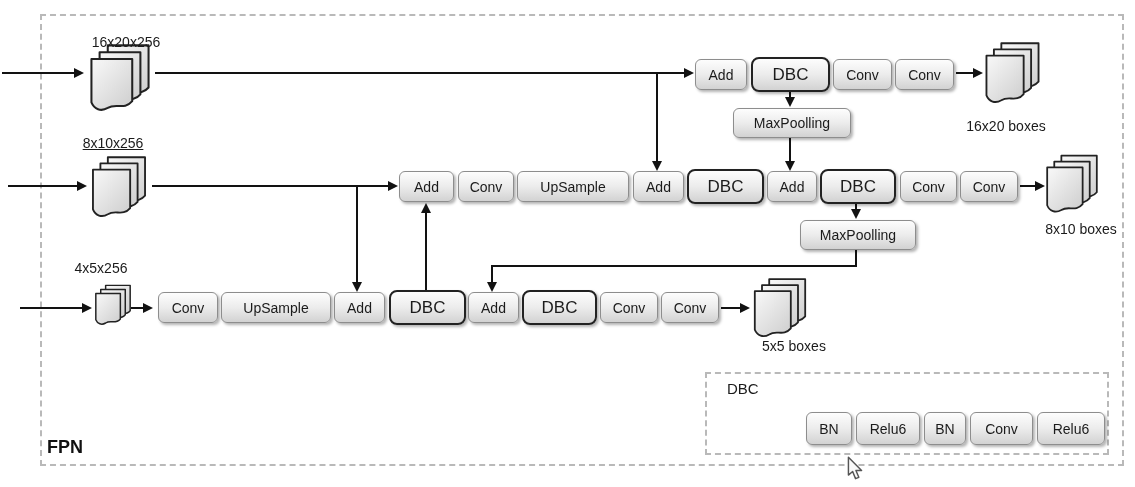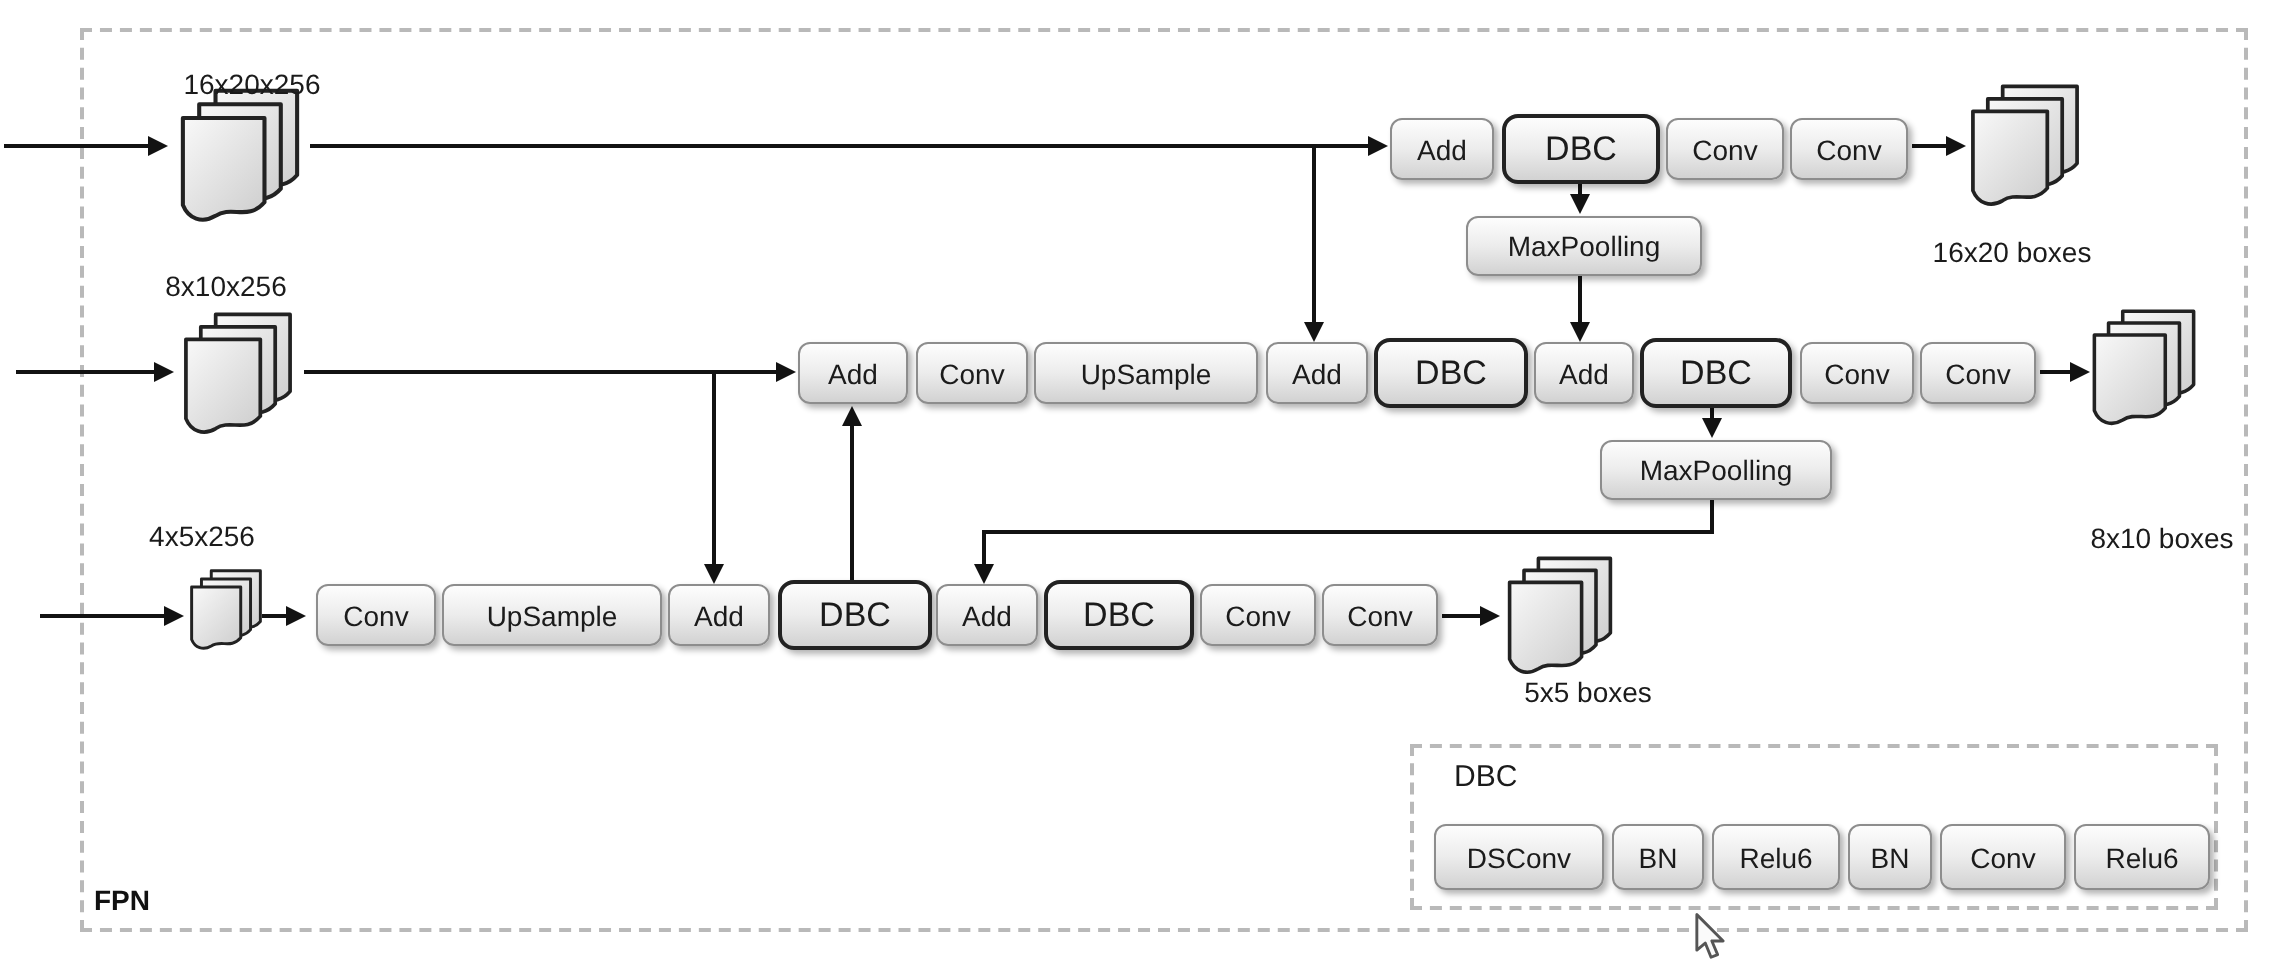--- a/index.html
+++ b/index.html
@@ -1,19 +1,19 @@
 <!DOCTYPE html>
 <html><head>
 <meta charset="utf-8">
 <style>
   html,body{margin:0;padding:0;background:#fff;}
   .canvas{position:relative;width:1135px;height:487px;background:#ffffff;
           font-family:"Liberation Sans",sans-serif;overflow:hidden;color:#1c1c1c;}
   .frame{position:absolute;border:2px dashed #b9b9b9;}
-  .fpn{position:absolute;left:5px;bottom:6px;font-size:14px;font-weight:bold;color:#111;}
+  .fpn{position:absolute;left:5px;bottom:6px;font-size:18px;font-weight:bold;color:#111;}
   .box{position:absolute;display:flex;align-items:center;justify-content:center;
        background:linear-gradient(#fdfdfd 0%,#ececec 50%,#d2d2d2 100%);
        border:1px solid #8d8d8d;border-radius:6px;font-size:14px;color:#1b1b1b;
        box-shadow:2px 2px 3px rgba(0,0,0,0.30);z-index:3;box-sizing:border-box;}
   .dbc{border:2px solid #222;border-radius:8px;font-size:17px;}
   .hline,.vline{position:absolute;background:#121212;z-index:2;}
   .hline{height:2px;}
   .vline{width:2px;}
   .ah{position:absolute;width:0;height:0;z-index:2;}
   .ah.r{border-top:5px solid transparent;border-bottom:5px solid transparent;border-left:10px solid #121212;}
@@ -80,21 +80,21 @@
   <div class="ah r" style="left:740px;top:303px;"></div>
 
   <div class="lbl" style="left:78px;top:34px;width:96px;">16x20x256</div>
   <svg class="doc" style="left:84px;top:44px;" width="72" height="68" viewBox="0 0 44 50">
     <g fill="url(#docGrad)" stroke="#222" stroke-width="1.5" stroke-linejoin="round">
       <path transform="translate(12,0)" d="M1,1 H31 V32 C25,39 19,33 13,37 C8,40 3,38 1,33 Z"></path>
       <path transform="translate(6,5)" d="M1,1 H31 V32 C25,39 19,33 13,37 C8,40 3,38 1,33 Z"></path>
       <path transform="translate(0,10)" d="M1,1 H31 V32 C25,39 19,33 13,37 C8,40 3,38 1,33 Z"></path>
     </g>
   </svg>
-  <div class="lbl" style="left:72px;top:135px;width:82px;">8x10x256</div>
+  <div class="lbl" style="left:72px;top:135px;width:82px;text-decoration:underline;">8x10x256</div>
   <svg class="doc" style="left:88px;top:156px;" width="62" height="62" viewBox="0 0 44 50">
     <g fill="url(#docGrad)" stroke="#222" stroke-width="1.5" stroke-linejoin="round">
       <path transform="translate(12,0)" d="M1,1 H31 V32 C25,39 19,33 13,37 C8,40 3,38 1,33 Z"></path>
       <path transform="translate(6,5)" d="M1,1 H31 V32 C25,39 19,33 13,37 C8,40 3,38 1,33 Z"></path>
       <path transform="translate(0,10)" d="M1,1 H31 V32 C25,39 19,33 13,37 C8,40 3,38 1,33 Z"></path>
     </g>
   </svg>
   <div class="lbl" style="left:62px;top:260px;width:78px;">4x5x256</div>
   <svg class="doc" style="left:95px;top:281px;" width="36" height="48" viewBox="0 0 44 50">
     <g fill="url(#docGrad)" stroke="#222" stroke-width="1.8" stroke-linejoin="round">
@@ -112,21 +112,21 @@
     </g>
   </svg>
   <div class="lbl" style="left:957px;top:118px;width:98px;">16x20 boxes</div>
   <svg class="doc" style="left:1046px;top:153px;" width="52" height="62" viewBox="0 0 44 50">
     <g fill="url(#docGrad)" stroke="#222" stroke-width="1.5" stroke-linejoin="round">
       <path transform="translate(12,0)" d="M1,1 H31 V32 C25,39 19,33 13,37 C8,40 3,38 1,33 Z"></path>
       <path transform="translate(6,5)" d="M1,1 H31 V32 C25,39 19,33 13,37 C8,40 3,38 1,33 Z"></path>
       <path transform="translate(0,10)" d="M1,1 H31 V32 C25,39 19,33 13,37 C8,40 3,38 1,33 Z"></path>
     </g>
   </svg>
-  <div class="lbl" style="left:1036px;top:221px;width:90px;margin-top:40px;">8x10 boxes</div>
+  <div class="lbl" style="left:1036px;top:221px;width:90px;">8x10 boxes</div>
   <svg class="doc" style="left:750px;top:278px;" width="60" height="60" viewBox="0 0 44 50">
     <g fill="url(#docGrad)" stroke="#222" stroke-width="1.5" stroke-linejoin="round">
       <path transform="translate(12,0)" d="M1,1 H31 V32 C25,39 19,33 13,37 C8,40 3,38 1,33 Z"></path>
       <path transform="translate(6,5)" d="M1,1 H31 V32 C25,39 19,33 13,37 C8,40 3,38 1,33 Z"></path>
       <path transform="translate(0,10)" d="M1,1 H31 V32 C25,39 19,33 13,37 C8,40 3,38 1,33 Z"></path>
     </g>
   </svg>
   <div class="lbl" style="left:753px;top:338px;width:82px;">5x5 boxes</div>
 
   <div class="box" style="left:695px;top:59px;width:52px;height:31px;">Add</div>
@@ -150,21 +150,20 @@
   <div class="box" style="left:221px;top:292px;width:110px;height:31px;">UpSample</div>
   <div class="box" style="left:334px;top:292px;width:51px;height:31px;">Add</div>
   <div class="box dbc" style="left:389px;top:290px;width:77px;height:35px;">DBC</div>
   <div class="box" style="left:468px;top:292px;width:51px;height:31px;">Add</div>
   <div class="box dbc" style="left:522px;top:290px;width:75px;height:35px;">DBC</div>
   <div class="box" style="left:600px;top:292px;width:58px;height:31px;">Conv</div>
   <div class="box" style="left:661px;top:292px;width:58px;height:31px;">Conv</div>
 
   <div class="frame" style="left:705px;top:372px;width:400px;height:79px;"></div>
   <div class="legend-title" style="left:727px;top:380px;">DBC</div>
-  <div class="box" style="left:717px;top:412px;width:85px;height:33px;">DSConv</div>
   <div class="box" style="left:806px;top:412px;width:46px;height:33px;">BN</div>
   <div class="box" style="left:856px;top:412px;width:64px;height:33px;">Relu6</div>
   <div class="box" style="left:924px;top:412px;width:42px;height:33px;">BN</div>
   <div class="box" style="left:970px;top:412px;width:63px;height:33px;">Conv</div>
   <div class="box" style="left:1037px;top:412px;width:68px;height:33px;">Relu6</div>
 
   <svg class="cursor" style="left:847px;top:456px;" width="16" height="25" viewBox="0 0 12 19">
     <path d="M1,1 L1,14.5 L4.2,11.8 L6.4,17.2 L8.9,16.2 L6.7,11 L11,11 Z" fill="#fafafa" stroke="#555" stroke-width="1.1" stroke-linejoin="round"></path>
   </svg>
 

